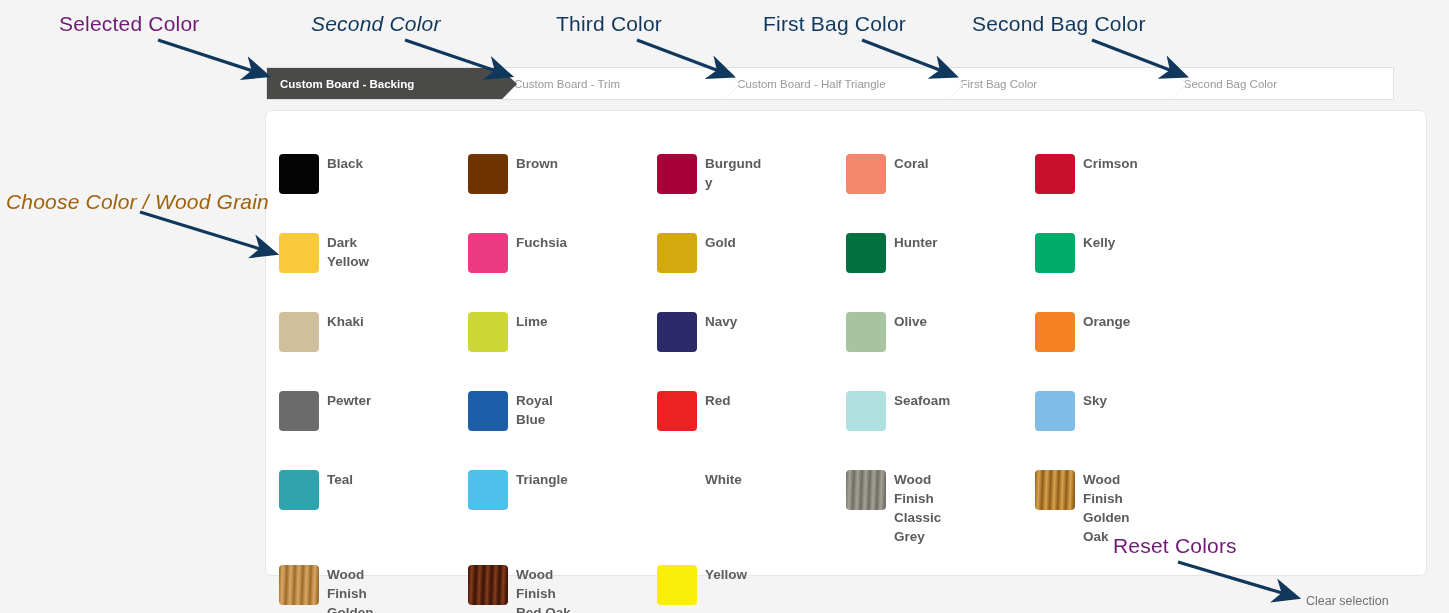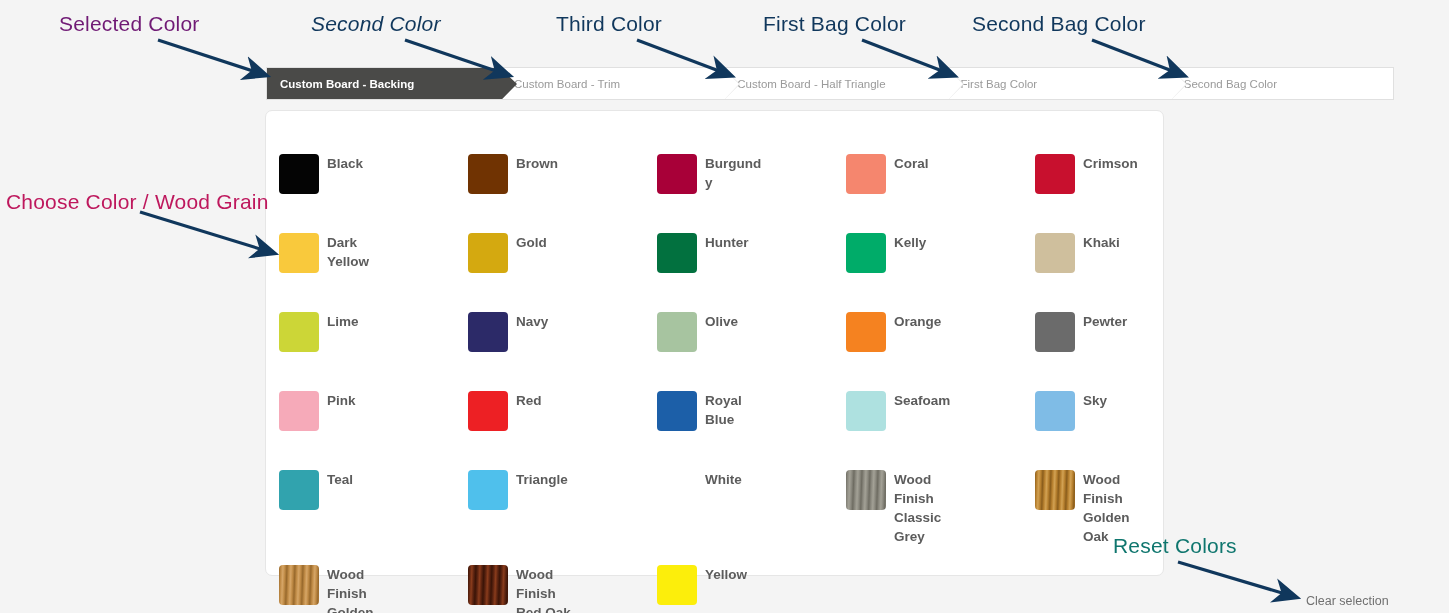--- a/index.html
+++ b/index.html
@@ -102,21 +102,21 @@
   }
   .step.active .tip { border-left-color: #4a4a48; }
   .step.active .tip-edge { border-left-color: #4a4a48; }
   .step:last-child .tip, .step:last-child .tip-edge { display: none; }
 
   
   .panel {
     position: absolute;
     left: 265px;
     top: 110px;
-    width: 899px;
+    width: 1162px;
     height: 466px;
     background: #ffffff;
     border: 1px solid #e6e6e6;
     border-radius: 7px;
     box-sizing: border-box;
     z-index: 5;
   }
   .swatch-grid {
     position: absolute;
     left: 13px;
@@ -211,20 +211,24 @@
       </div>
       <div class="swatch-item">
         <div class="swatch-chip" style="background: rgb(200, 16, 46);"></div>
         <div class="swatch-name">Crimson</div>
       </div>
       <div class="swatch-item">
         <div class="swatch-chip" style="background: rgb(249, 201, 60);"></div>
         <div class="swatch-name">Dark Yellow</div>
       </div>
       <div class="swatch-item">
+        <div class="swatch-chip" style="background: rgb(237, 59, 131);"></div>
+        <div class="swatch-name">Fuchsia</div>
+      </div>
+      <div class="swatch-item">
         <div class="swatch-chip" style="background: rgb(212, 169, 16);"></div>
         <div class="swatch-name">Gold</div>
       </div>
       <div class="swatch-item">
         <div class="swatch-chip" style="background: rgb(2, 113, 63);"></div>
         <div class="swatch-name">Hunter</div>
       </div>
       <div class="swatch-item">
         <div class="swatch-chip" style="background: rgb(0, 172, 105);"></div>
         <div class="swatch-name">Kelly</div>
@@ -247,30 +251,26 @@
       </div>
       <div class="swatch-item">
         <div class="swatch-chip" style="background: rgb(245, 130, 32);"></div>
         <div class="swatch-name">Orange</div>
       </div>
       <div class="swatch-item">
         <div class="swatch-chip" style="background: rgb(107, 107, 107);"></div>
         <div class="swatch-name">Pewter</div>
       </div>
       <div class="swatch-item">
-        <div class="swatch-chip" style="background: rgb(246, 170, 185);"></div>
-        <div class="swatch-name">Pink</div>
+        <div class="swatch-chip" style="background: rgb(28, 95, 168);"></div>
+        <div class="swatch-name">Royal Blue</div>
       </div>
       <div class="swatch-item">
         <div class="swatch-chip" style="background: rgb(237, 32, 36);"></div>
         <div class="swatch-name">Red</div>
-      </div>
-      <div class="swatch-item">
-        <div class="swatch-chip" style="background: rgb(28, 95, 168);"></div>
-        <div class="swatch-name">Royal Blue</div>
       </div>
       <div class="swatch-item">
         <div class="swatch-chip" style="background: rgb(174, 225, 224);"></div>
         <div class="swatch-name">Seafoam</div>
       </div>
       <div class="swatch-item">
         <div class="swatch-chip" style="background: rgb(127, 188, 230);"></div>
         <div class="swatch-name">Sky</div>
       </div>
       <div class="swatch-item">
@@ -325,15 +325,15 @@
       <line x1="1092" y1="40" x2="1180" y2="74"></line>
       <line x1="140" y1="212" x2="270" y2="252"></line>
       <line x1="1178" y1="562" x2="1292" y2="596"></line>
     </g>
   </svg>
 <div class="annot-label" style="left: 59px; top: 12px; color: #701a75;">Selected Color</div>
     <div class="annot-label" style="left: 311px; top: 12px; color: rgb(16, 55, 92); font-style: italic;">Second Color</div>
     <div class="annot-label" style="left: 556px; top: 12px; color: rgb(16, 55, 92);">Third Color</div>
     <div class="annot-label" style="left: 763px; top: 12px; color: rgb(16, 55, 92);">First Bag Color</div>
     <div class="annot-label" style="left: 972px; top: 12px; color: rgb(16, 55, 92);">Second Bag Color</div>
-    <div class="annot-label" style="left: 6px; top: 190px; color: #be185d;">Choose Color / Wood Grain</div>
-    <div class="annot-label" style="left: 1113px; top: 534px; color: #0f766e;">Reset Colors</div>
+    <div class="annot-label" style="left: 6px; top: 190px; color: #a16207; font-style: italic;">Choose Color / Wood Grain</div>
+    <div class="annot-label" style="left: 1113px; top: 534px; color: #701a75;">Reset Colors</div>
   </div>
 
 </body></html>

